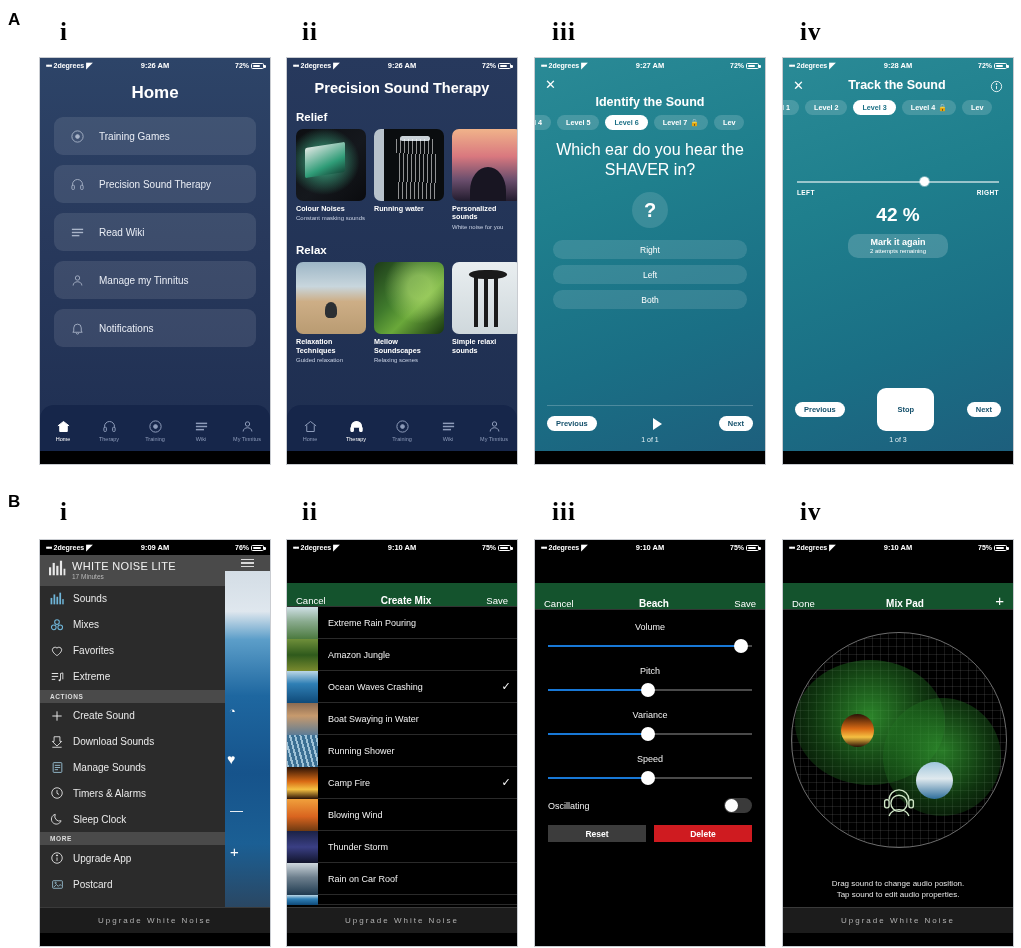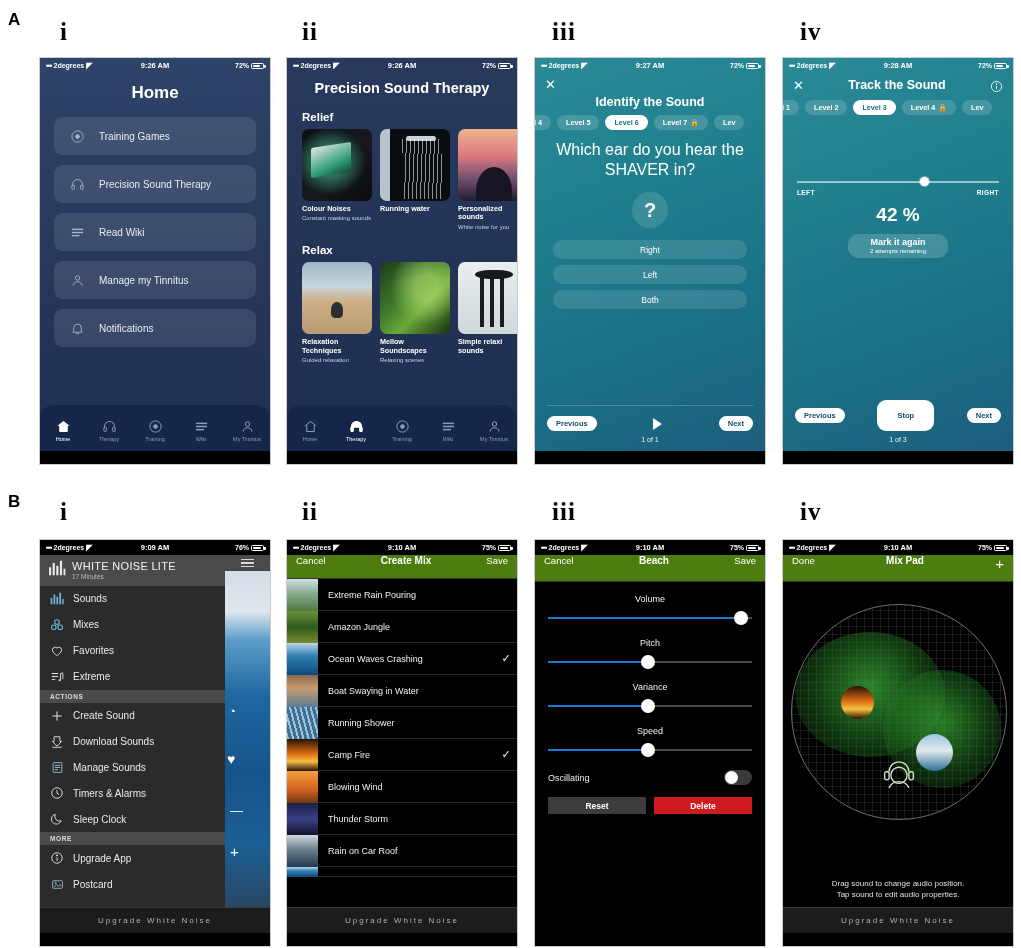--- a/index.html
+++ b/index.html
@@ -100,21 +100,21 @@
   .tab.active .ti svg { stroke: #fff; fill: #fff; }
 
   
   .scr-pst {
     height: 393px;
     background: linear-gradient(180deg, #27395d 0%, #1e2e50 100%);
     display: flex; flex-direction: column;
     color: #fff;
   }
   .pst-title { text-align: center; font-size: 14.5px; font-weight: 700; padding: 7px 0 9px; }
-  .pst-body { flex: 1; padding: 0 15px; }
+  .pst-body { flex: 1; padding: 0 9px; }
   .pst-sec-head { font-size: 11.5px; font-weight: 700; margin: 6px 0 6px; }
   .pst-row { display: flex; gap: 8px; }
   .pst-card { width: 70px; }
   .pst-thumb { width: 70px; height: 72px; border-radius: 7px; overflow: hidden; position: relative; }
   .pst-name { font-size: 7.2px; font-weight: 600; line-height: 1.15; margin-top: 4px; }
   .pst-sub { font-size: 6px; line-height: 1.15; color: #c6cfe2; margin-top: 2px; }
   .clip-fade { max-height: 20px; overflow: hidden; }
 
   
   .th-colour { background:
@@ -230,23 +230,24 @@
   .wn-bg .ov { position: absolute; color: #fff; }
   .wn-bottom {
     height: 26px; background: #1c1c1c; display: flex; align-items: center; justify-content: center;
     font-size: 8px; color: #b0b0b0; letter-spacing: 2px; border-top: 1px solid #3a3a3a;
   }
   .ham { display: flex; flex-direction: column; gap: 2px; }
   .ham i { display: block; width: 13px; height: 1.6px; background: #d8d8d8; }
 
   
   .dark-nav {
-    height: 24px; background: #4d7c0f; display: flex; align-items: flex-start;
+    height: 24px; background: #14532d; display: flex; align-items: flex-end;
     justify-content: space-between; padding: 0 9px; font-size: 9.5px; color: #fff;
     border-bottom: 1px solid #333;
+    margin-top: 28px;
   }
   .dark-nav .t { font-weight: 700; font-size: 10px; }
   .mixlist { flex: 1; overflow: hidden; }
   .mixrow {
     height: 32px; display: flex; align-items: center;
     border-bottom: 1px solid #2a2a2a;
   }
   .mixthumb { width: 31px; height: 32px; flex: none; }
   .mixname { flex: 1; padding-left: 10px; font-size: 9px; color: #f0f0f0; }
   .mixcheck { width: 22px; text-align: center; font-size: 11px; color: #fff; }
@@ -668,21 +669,21 @@
     <div class="pct">42 %</div>
 
     <div class="mark-btn">
       <div class="m1">Mark it again</div>
       <div class="m2">2 attempts remaining</div>
     </div>
 
     <div class="teal-foot">
       <div class="foot-row">
         <div class="pill-white">Previous</div>
-        <div class="pill-white" style="padding:11px 20px">Stop</div>
+        <div class="pill-white" style="padding:17px 20px">Stop</div>
         <div class="pill-white">Next</div>
       </div>
       <div class="counter">1 of 3</div>
     </div>
   </div>
 </div>
 
 <div class="phone phone-b" style="left:39px; top:539px;">
   <div class="scr-dark">
     <div class="statusbar" style="background:#000">

